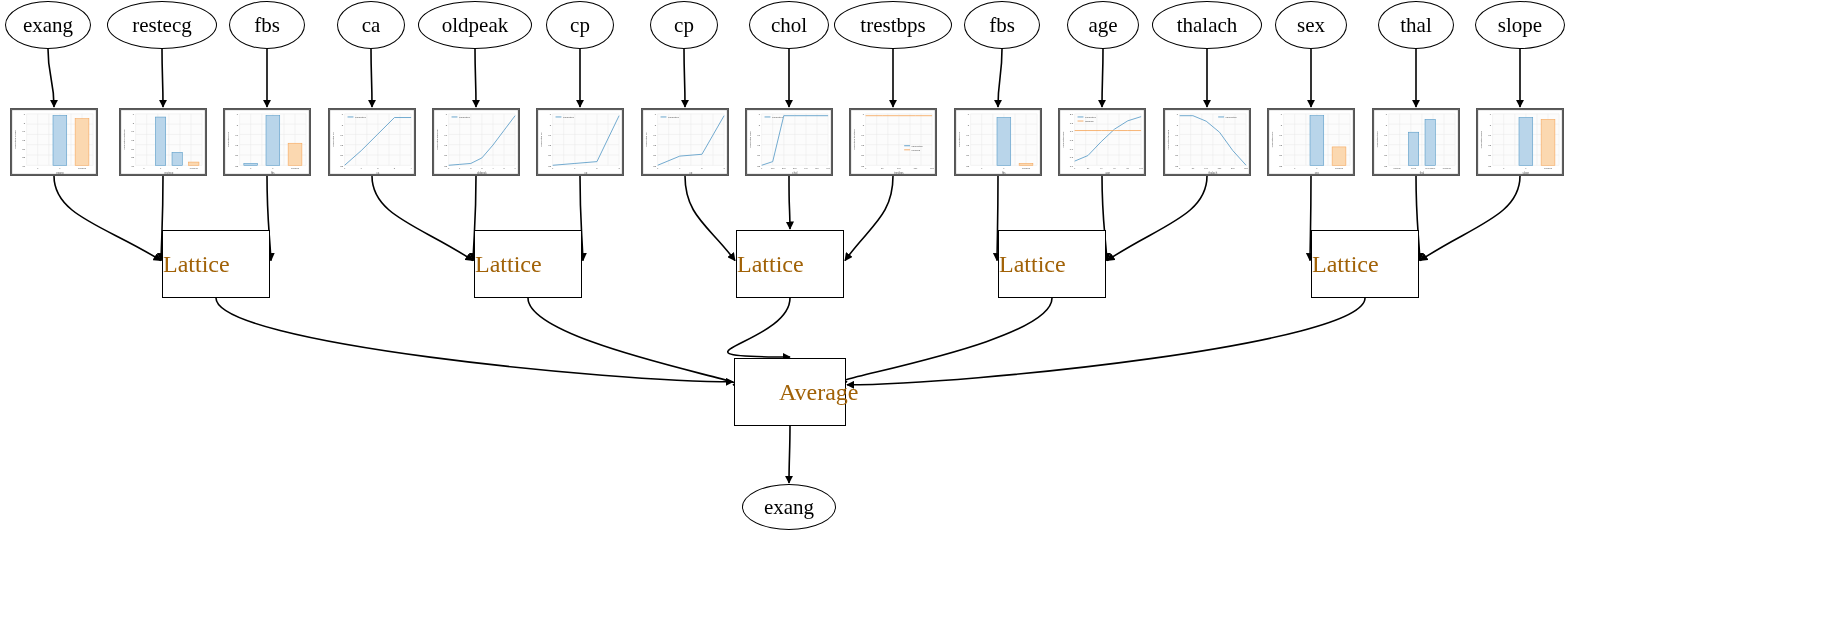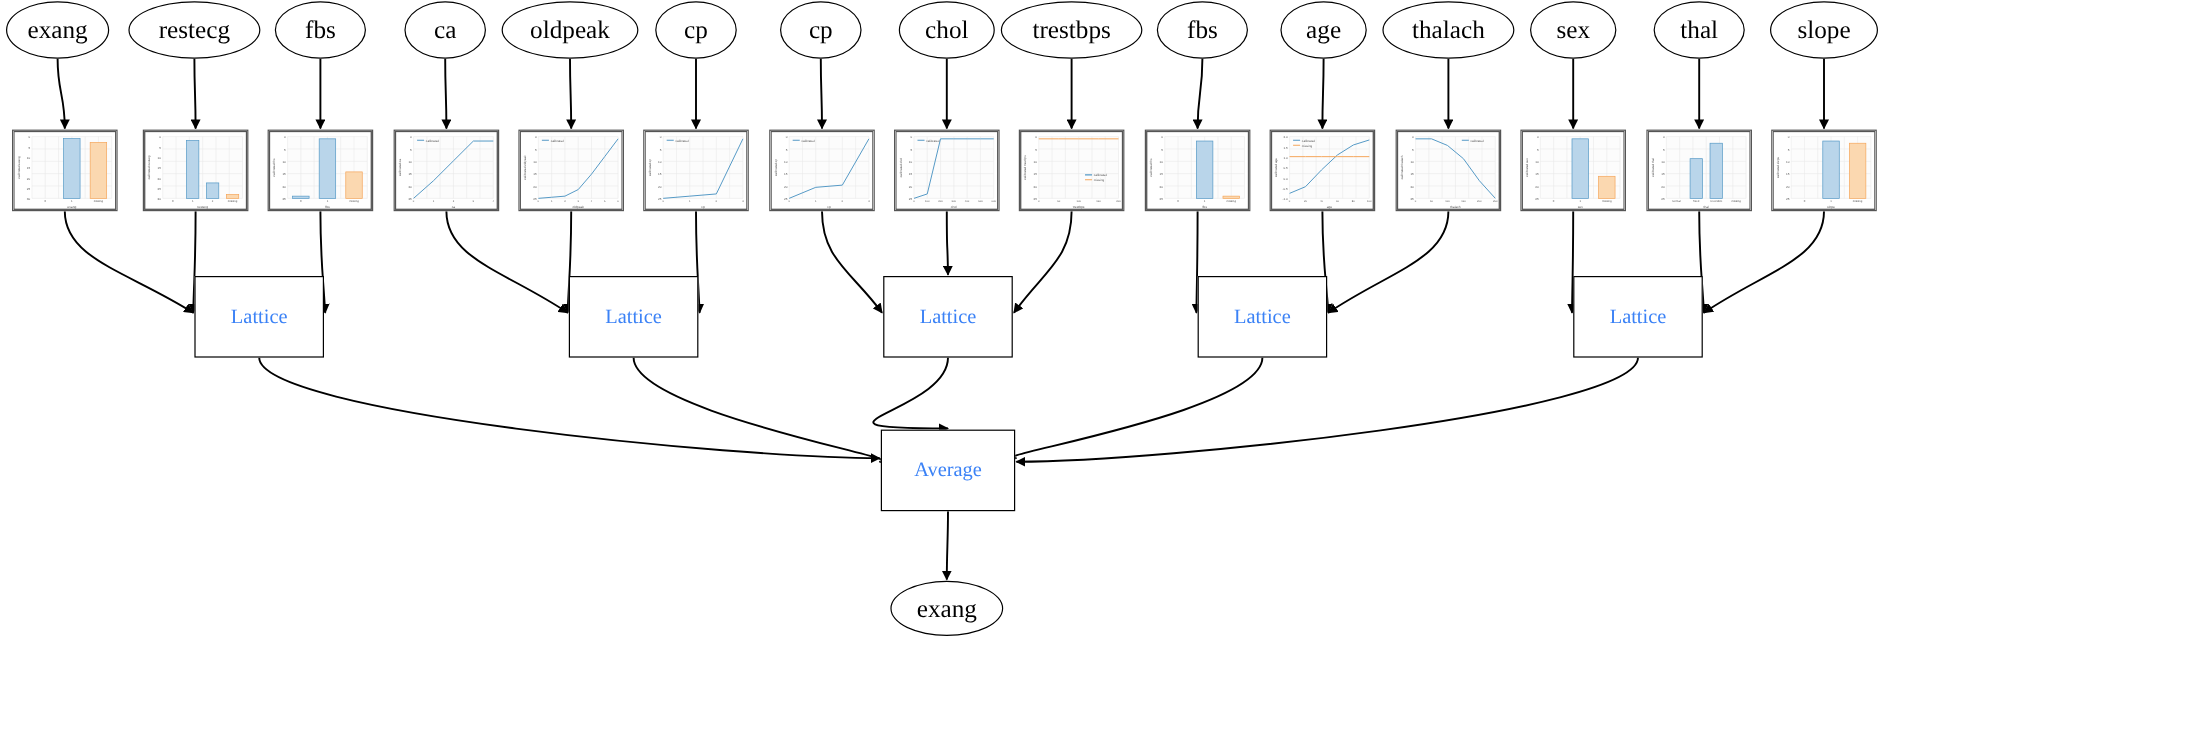--- a/index.html
+++ b/index.html
@@ -6,22 +6,22 @@
   body{width:1840px;height:627px;font-family:"Liberation Serif",serif;}
   #stage{position:relative;width:1796px;height:627px;overflow:hidden;}
   svg.layer{position:absolute;left:0;top:0;width:1840px;height:627px;pointer-events:none;}
   .node-ellipse{
     position:absolute;border:1.3px solid #000;border-radius:50%;
     background:#fff;display:flex;align-items:center;justify-content:center;
     font-size:21px;color:#000;box-sizing:border-box;
   }
   .node-box{
     position:absolute;border:1.4px solid #000;background:#fff;
-    display:flex;align-items:center;justify-content:center;
-    font-size:17px;color:#3b82f6;box-sizing:border-box;
+    display:flex;align-items:center;justify-content:flex-start;
+    font-size:24px;color:#a16207;box-sizing:border-box;
   }
   .plot-card{
     position:absolute;border:1.3px solid #555;background:#fff;box-sizing:border-box;
     overflow:hidden;
   }
   .plot-card svg{display:block;width:100%;height:100%;}
   .ptick{font-family:"Liberation Sans",sans-serif;fill:#555;}
   .palabel{font-family:"Liberation Sans",sans-serif;fill:#555;}
 </style>
 </head>
@@ -129,21 +129,21 @@
       </div>
       <div class="node-box" style="left: 736px; top: 230px; width: 108px; height: 68px;">
         <span>Lattice</span>
       </div>
       <div class="node-box" style="left: 998px; top: 230px; width: 108px; height: 68px;">
         <span>Lattice</span>
       </div>
       <div class="node-box" style="left: 1311px; top: 230px; width: 108px; height: 68px;">
         <span>Lattice</span>
       </div>
-      <div class="node-box" style="left: 734px; top: 358px; width: 112px; height: 68px;">
+      <div class="node-box" style="left: 734px; top: 358px; width: 112px; height: 68px; padding-left: 44px;">
         <span>Average</span>
       </div>
       <div class="node-ellipse" style="left: 742px; top: 484px; width: 94px; height: 46px;">
         <span>exang</span>
       </div>
     </div>
   <div id="plots-root">
       <div class="plot-card" style="left: 10px; top: 108px; width: 88px; height: 68px;">
         <svg viewBox="0 0 88 68" preserveAspectRatio="none">
           <rect x="0" y="0" width="88" height="68" fill="#fff"></rect>

